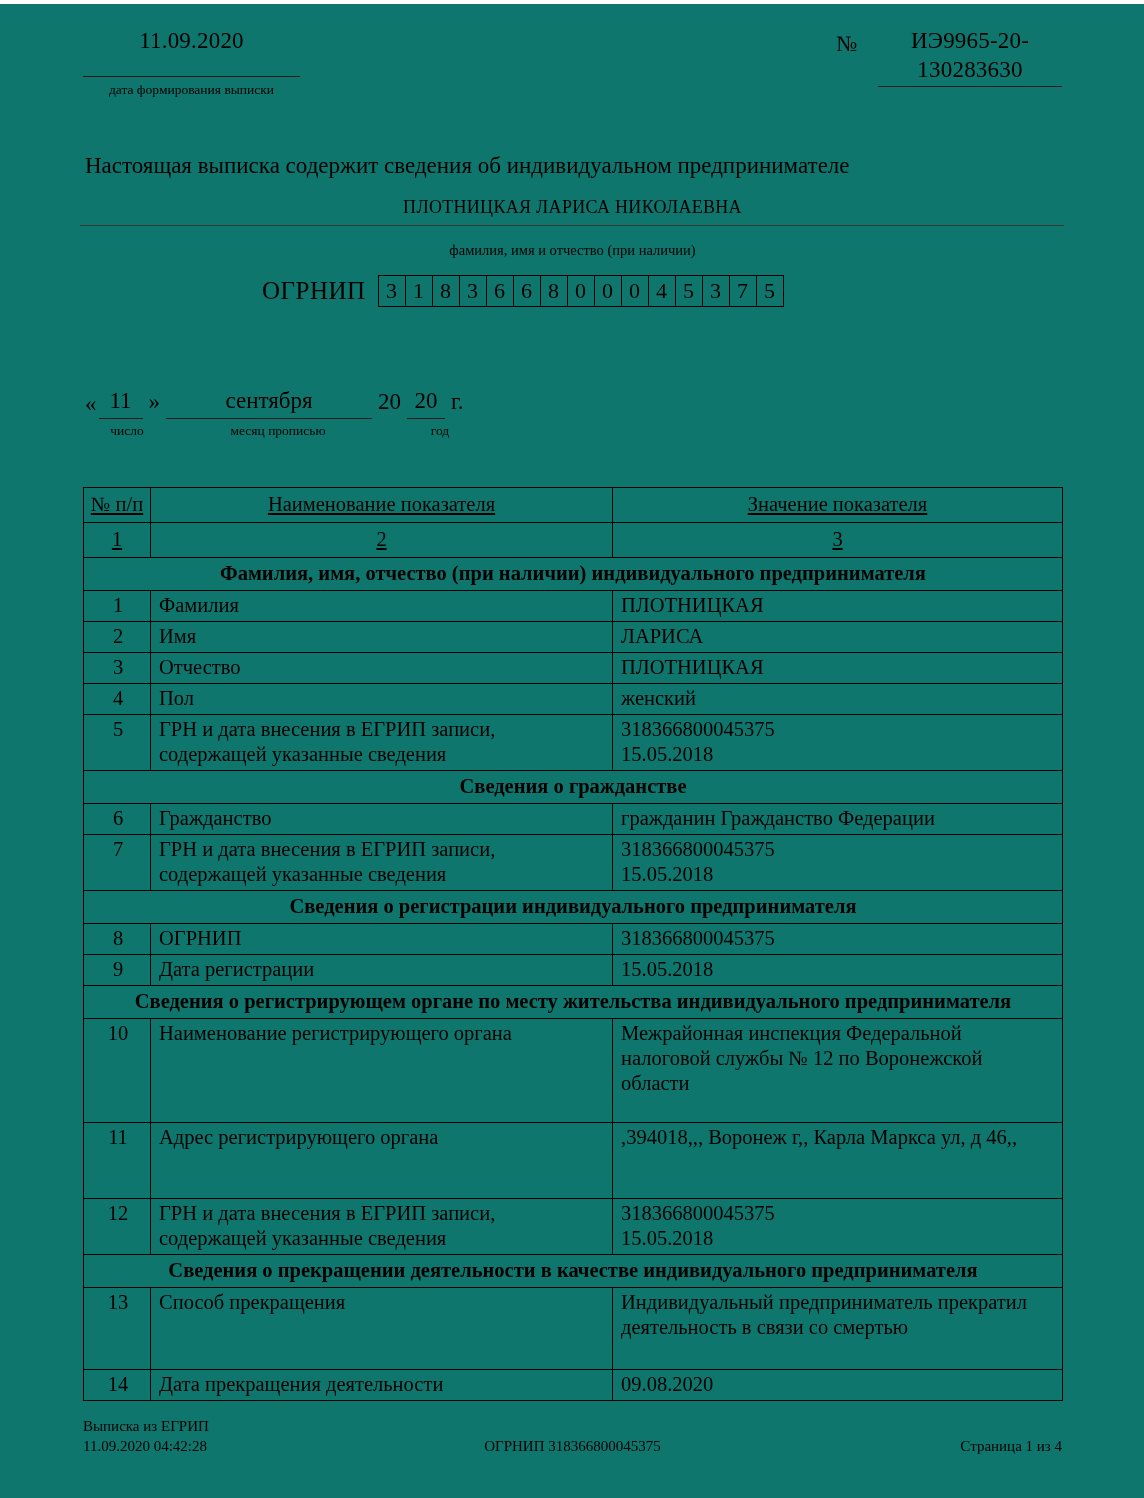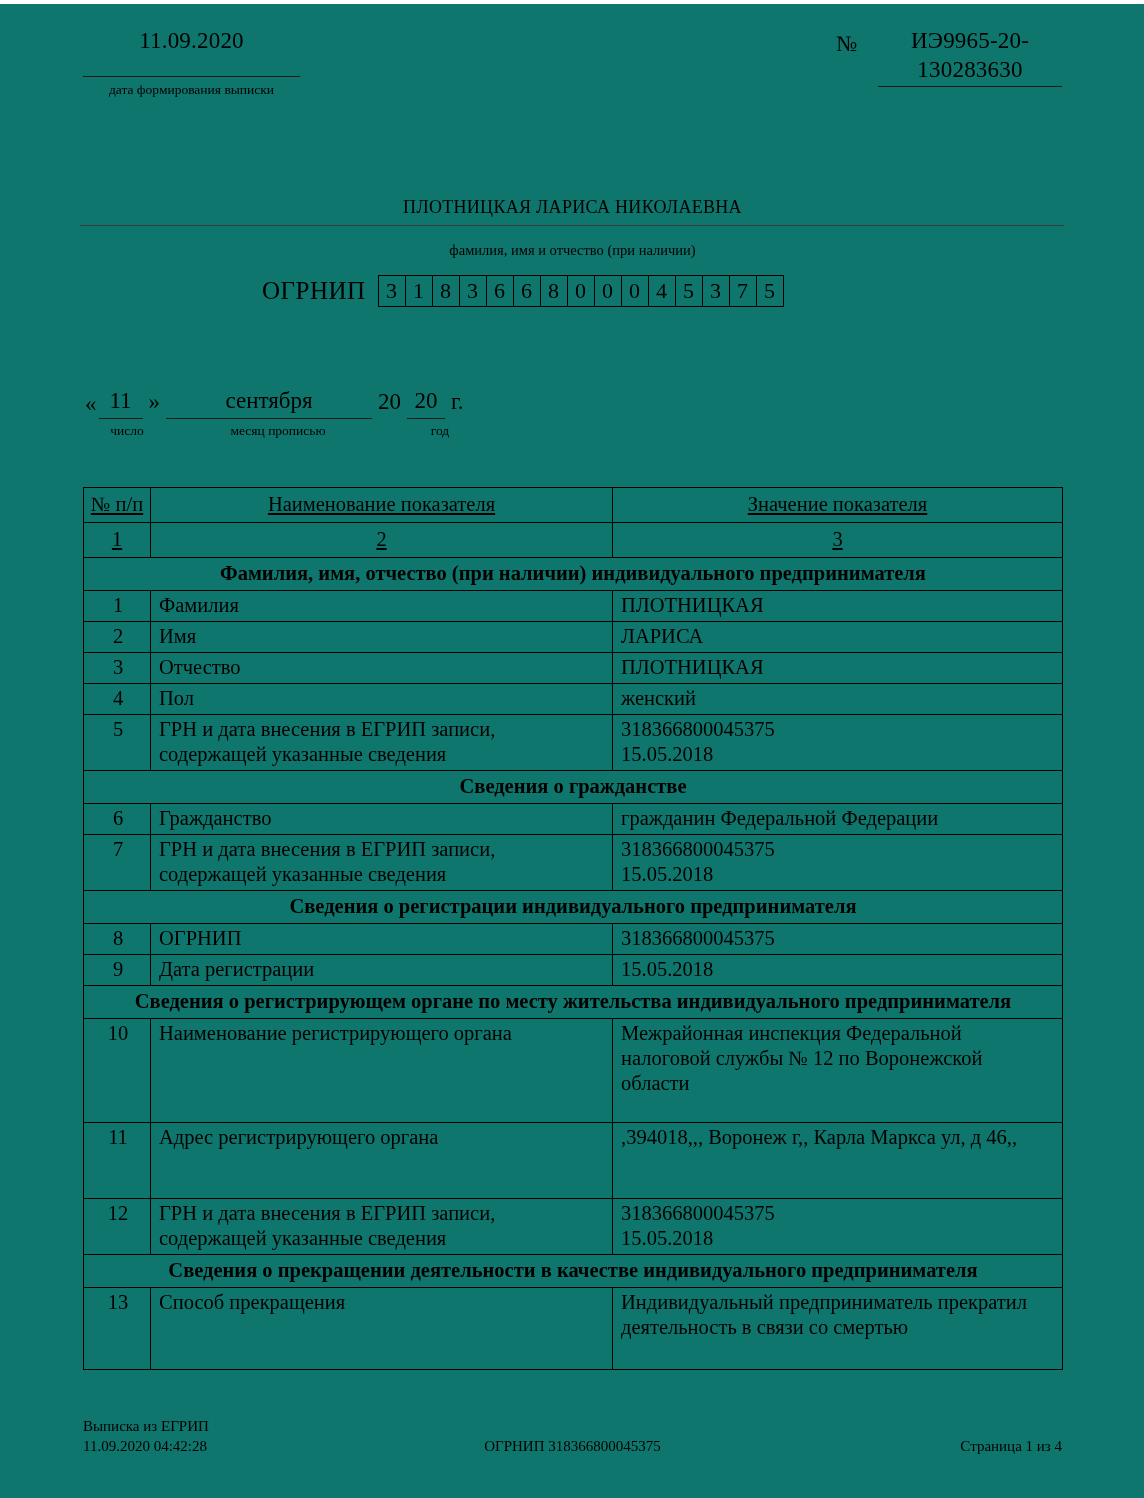--- a/index.html
+++ b/index.html
@@ -269,20 +269,21 @@
 
   <div class="top-row">
     <div class="top-date">11.09.2020</div>
     <div class="top-date-rule"></div>
     <div class="top-date-caption">дата формирования выписки</div>
     <div class="top-no-label">№</div>
     <div class="top-no-value">ИЭ9965-20-130283630</div>
     <div class="top-no-rule"></div>
   </div>
 
+  <div class="intro-line">Настоящая выписка содержит сведения об индивидуальном предпринимателе</div>
   <div class="fio-name">ПЛОТНИЦКАЯ ЛАРИСА НИКОЛАЕВНА</div>
   <div class="fio-rule"></div>
   <div class="fio-caption">фамилия, имя и отчество (при наличии)</div>
 
   <div class="ogrnip-wrap">
     <span class="ogrnip-label">ОГРНИП</span>
     <span class="ogrnip-boxes" id="ogrnip-boxes">
         <span class="ogrnip-cell">3</span>
         <span class="ogrnip-cell">1</span>
         <span class="ogrnip-cell">8</span>
@@ -363,21 +364,21 @@
           <td class="c-center">5</td>
           <td>ГРН и дата внесения в ЕГРИП записи, содержащей указанные сведения</td>
           <td>318366800045375<br>15.05.2018</td>
         </tr>
         <tr class="section-row">
           <td colspan="3">Сведения о гражданстве</td>
         </tr>
         <tr>
           <td class="c-center">6</td>
           <td>Гражданство</td>
-          <td>гражданин Федеральной Федерации</td>
+          <td>гражданин Гражданство Федерации</td>
         </tr>
         <tr>
           <td class="c-center">7</td>
           <td>ГРН и дата внесения в ЕГРИП записи, содержащей указанные сведения</td>
           <td>318366800045375<br>15.05.2018</td>
         </tr>
         <tr class="section-row">
           <td colspan="3">Сведения о регистрации индивидуального предпринимателя</td>
         </tr>
         <tr>
@@ -408,20 +409,25 @@
           <td>ГРН и дата внесения в ЕГРИП записи, содержащей указанные сведения</td>
           <td>318366800045375<br>15.05.2018</td>
         </tr>
         <tr class="section-row">
           <td colspan="3">Сведения о прекращении деятельности в качестве индивидуального предпринимателя</td>
         </tr>
         <tr>
           <td class="c-center tall-13">13</td>
           <td>Способ прекращения</td>
           <td>Индивидуальный предприниматель прекратил деятельность в связи со смертью</td>
+        </tr>
+        <tr>
+          <td class="c-center">14</td>
+          <td>Дата прекращения деятельности</td>
+          <td>09.08.2020</td>
         </tr>
       </tbody>
   </table>
 
   <div class="footer">
     <div class="f-left">
       <div>Выписка из ЕГРИП</div>
       <div>11.09.2020 04:42:28</div>
     </div>
     <div class="f-center">ОГРНИП 318366800045375</div>

